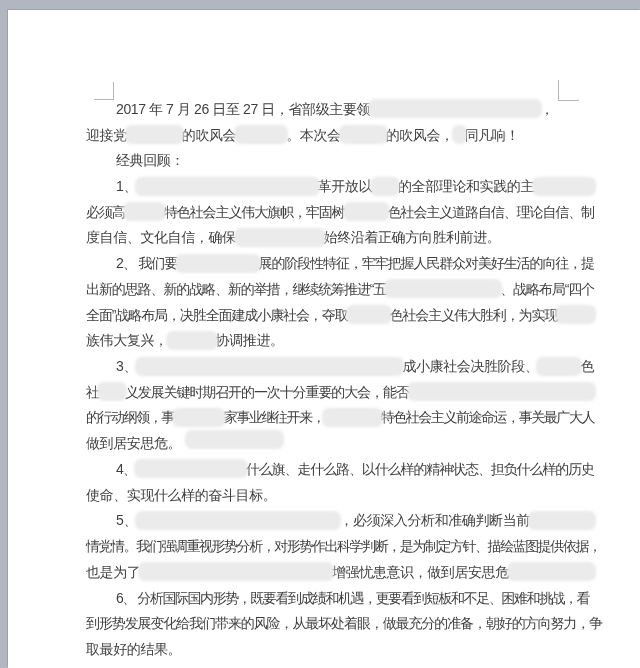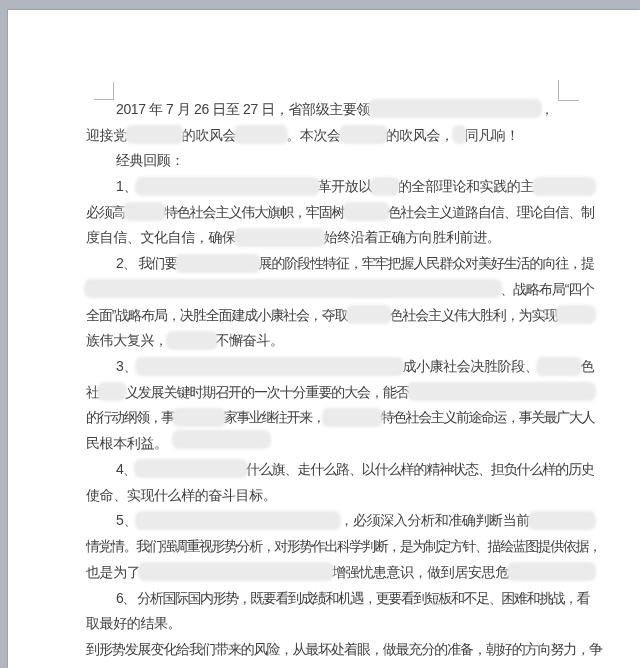--- a/index.html
+++ b/index.html
@@ -58,30 +58,30 @@
 
   <div class="textbody">
 
   <div class="line indent"><span class="seg">2017 年 7 月 26 日至 27 日，省部级主要领</span><span class="red" style="flex: 0 0 170px;"></span><span class="seg">，</span></div>
       <div class="line"><span class="seg">迎接党</span><span class="red" style="flex: 0 0 55px;"></span><span class="seg">的吹风会</span><span class="red" style="flex: 0 0 50px;"></span><span class="seg">。本次会</span><span class="red" style="flex: 0 0 45px;"></span><span class="seg">的吹风会，</span><span class="red" style="flex: 0 0 11px;"></span><span class="seg">同凡响！</span></div>
       <div class="line indent"><span class="seg">经典回顾：</span></div>
       <div class="line indent"><span class="seg">1、</span><span class="red" style="flex: 3 0 20px;"></span><span class="seg">革开放以</span><span class="red" style="flex: 0 0 26px;"></span><span class="seg">的全部理论和实践的主</span><span class="red" style="flex: 0 0 60px;"></span></div>
       <div class="line sq1"><span class="seg">必须高</span><span class="red" style="flex: 1 0 20px;"></span><span class="seg">特色社会主义伟大旗帜，牢固树</span><span class="red" style="flex: 1.2 0 20px;"></span><span class="seg">色社会主义道路自信、理论自信、制</span></div>
       <div class="line"><span class="seg">度自信、文化自信，确保</span><span class="red" style="flex: 0 0 88px;"></span><span class="seg">始终沿着正确方向胜利前进。</span></div>
       <div class="line indent sq1"><span class="seg">2、 我们要</span><span class="red" style="flex: 1 0 20px;"></span><span class="seg">展的阶段性特征，牢牢把握人民群众对美好生活的向往，提</span></div>
-      <div class="line sq1"><span class="red" style="flex: 1 0 20px;"></span><span class="seg">、战略布局“四个</span></div>
+      <div class="line sq1"><span class="seg">出新的思路、新的战略、新的举措，继续统筹推进“五</span><span class="red" style="flex: 1 0 20px;"></span><span class="seg">、战略布局“四个</span></div>
       <div class="line sq1"><span class="seg">全面”战略布局，决胜全面建成小康社会，夺取</span><span class="red" style="flex: 0 0 42px;"></span><span class="seg">色社会主义伟大胜利，为实现</span><span class="red" style="flex: 1 0 12px;"></span></div>
-      <div class="line"><span class="seg">族伟大复兴，</span><span class="red" style="flex: 0 0 48px;"></span><span class="seg">不懈奋斗。</span></div>
+      <div class="line"><span class="seg">族伟大复兴，</span><span class="red" style="flex: 0 0 48px;"></span><span class="seg">协调推进。</span></div>
       <div class="line indent"><span class="seg">3、</span><span class="red" style="flex: 1 0 20px;"></span><span class="seg">成小康社会决胜阶段、</span><span class="red" style="flex: 0 0 42px;"></span><span class="seg">色</span></div>
       <div class="line sq1"><span class="seg">社</span><span class="red" style="flex: 0 0 26px;"></span><span class="seg">义发展关键时期召开的一次十分重要的大会，能否</span><span class="red" style="flex: 1 0 20px;"></span></div>
       <div class="line sq2"><span class="seg">的行动纲领，事</span><span class="red" style="flex: 0 0 50px;"></span><span class="seg">家事业继往开来，</span><span class="red" style="flex: 1 0 20px;"></span><span class="seg">特色社会主义前途命运，事关最广大人</span></div>
-      <div class="line"><span class="seg">民根本利益。</span><span class="red up" style="flex: 0 0 95px;"></span></div>
+      <div class="line"><span class="seg">做到居安思危。</span><span class="red up" style="flex: 0 0 95px;"></span></div>
       <div class="line indent sq1"><span class="seg">4、</span><span class="red" style="flex: 1 0 20px;"></span><span class="seg">什么旗、走什么路、以什么样的精神状态、担负什么样的历史</span></div>
       <div class="line"><span class="seg">使命、实现什么样的奋斗目标。</span></div>
       <div class="line indent"><span class="seg">5、</span><span class="red" style="flex: 2.6 0 20px;"></span><span class="seg">，必须深入分析和准确判断当前</span><span class="red" style="flex: 0.7 0 15px;"></span></div>
       <div class="line sq2"><span class="seg">情党情。我们强调重视形势分析，对形势作出科学判断，是为制定方针、描绘蓝图提供依据，</span></div>
       <div class="line"><span class="seg">也是为了</span><span class="red" style="flex: 2.2 0 20px;"></span><span class="seg">增强忧患意识，做到居安思危</span><span class="red" style="flex: 0.9 0 15px;"></span></div>
       <div class="line indent sq2"><span class="seg">6、 分析国际国内形势，既要看到成绩和机遇，更要看到短板和不足、困难和挑战，看</span></div>
+      <div class="line sq1"><span class="seg">到形势发展变化给我们带来的风险，从最坏处着眼，做最充分的准备，朝好的方向努力，争</span></div>
       <div class="line"><span class="seg">取最好的结果。</span></div>
-      <div class="line sq1"><span class="seg">到形势发展变化给我们带来的风险，从最坏处着眼，做最充分的准备，朝好的方向努力，争</span></div>
       <div class="footer-line">【国际时政类】</div>
     </div>
 </div>
 
 </body></html>

